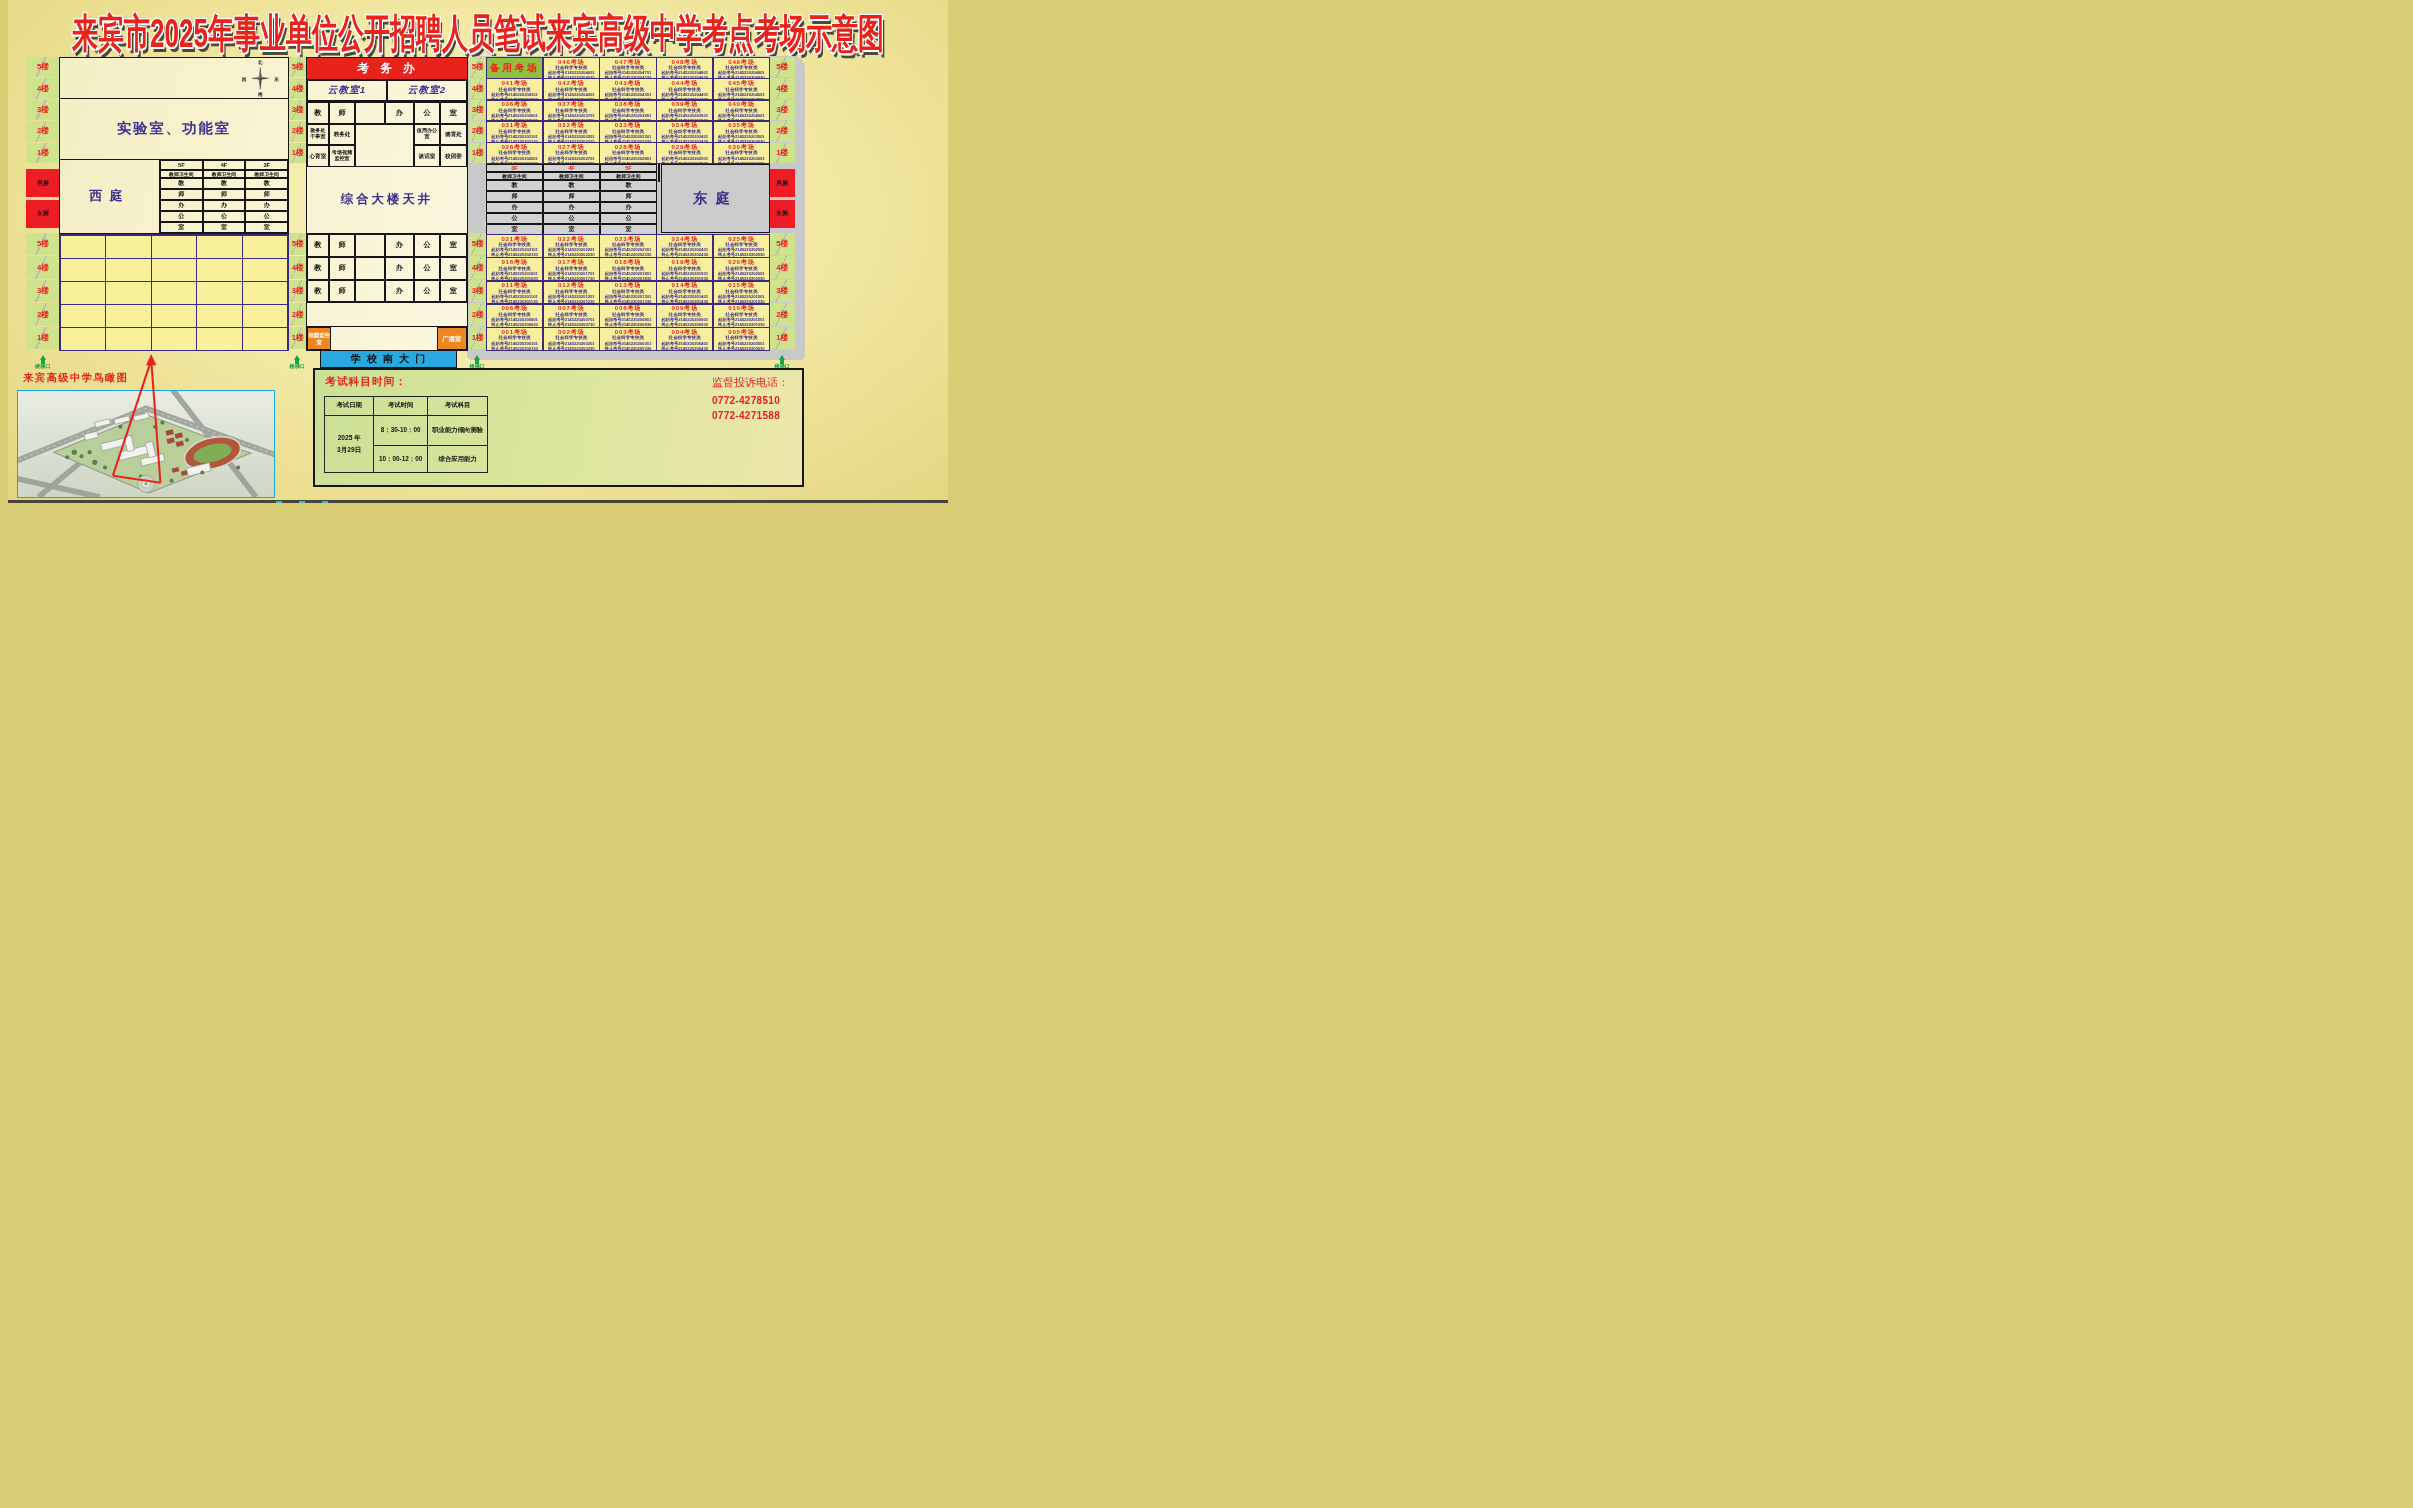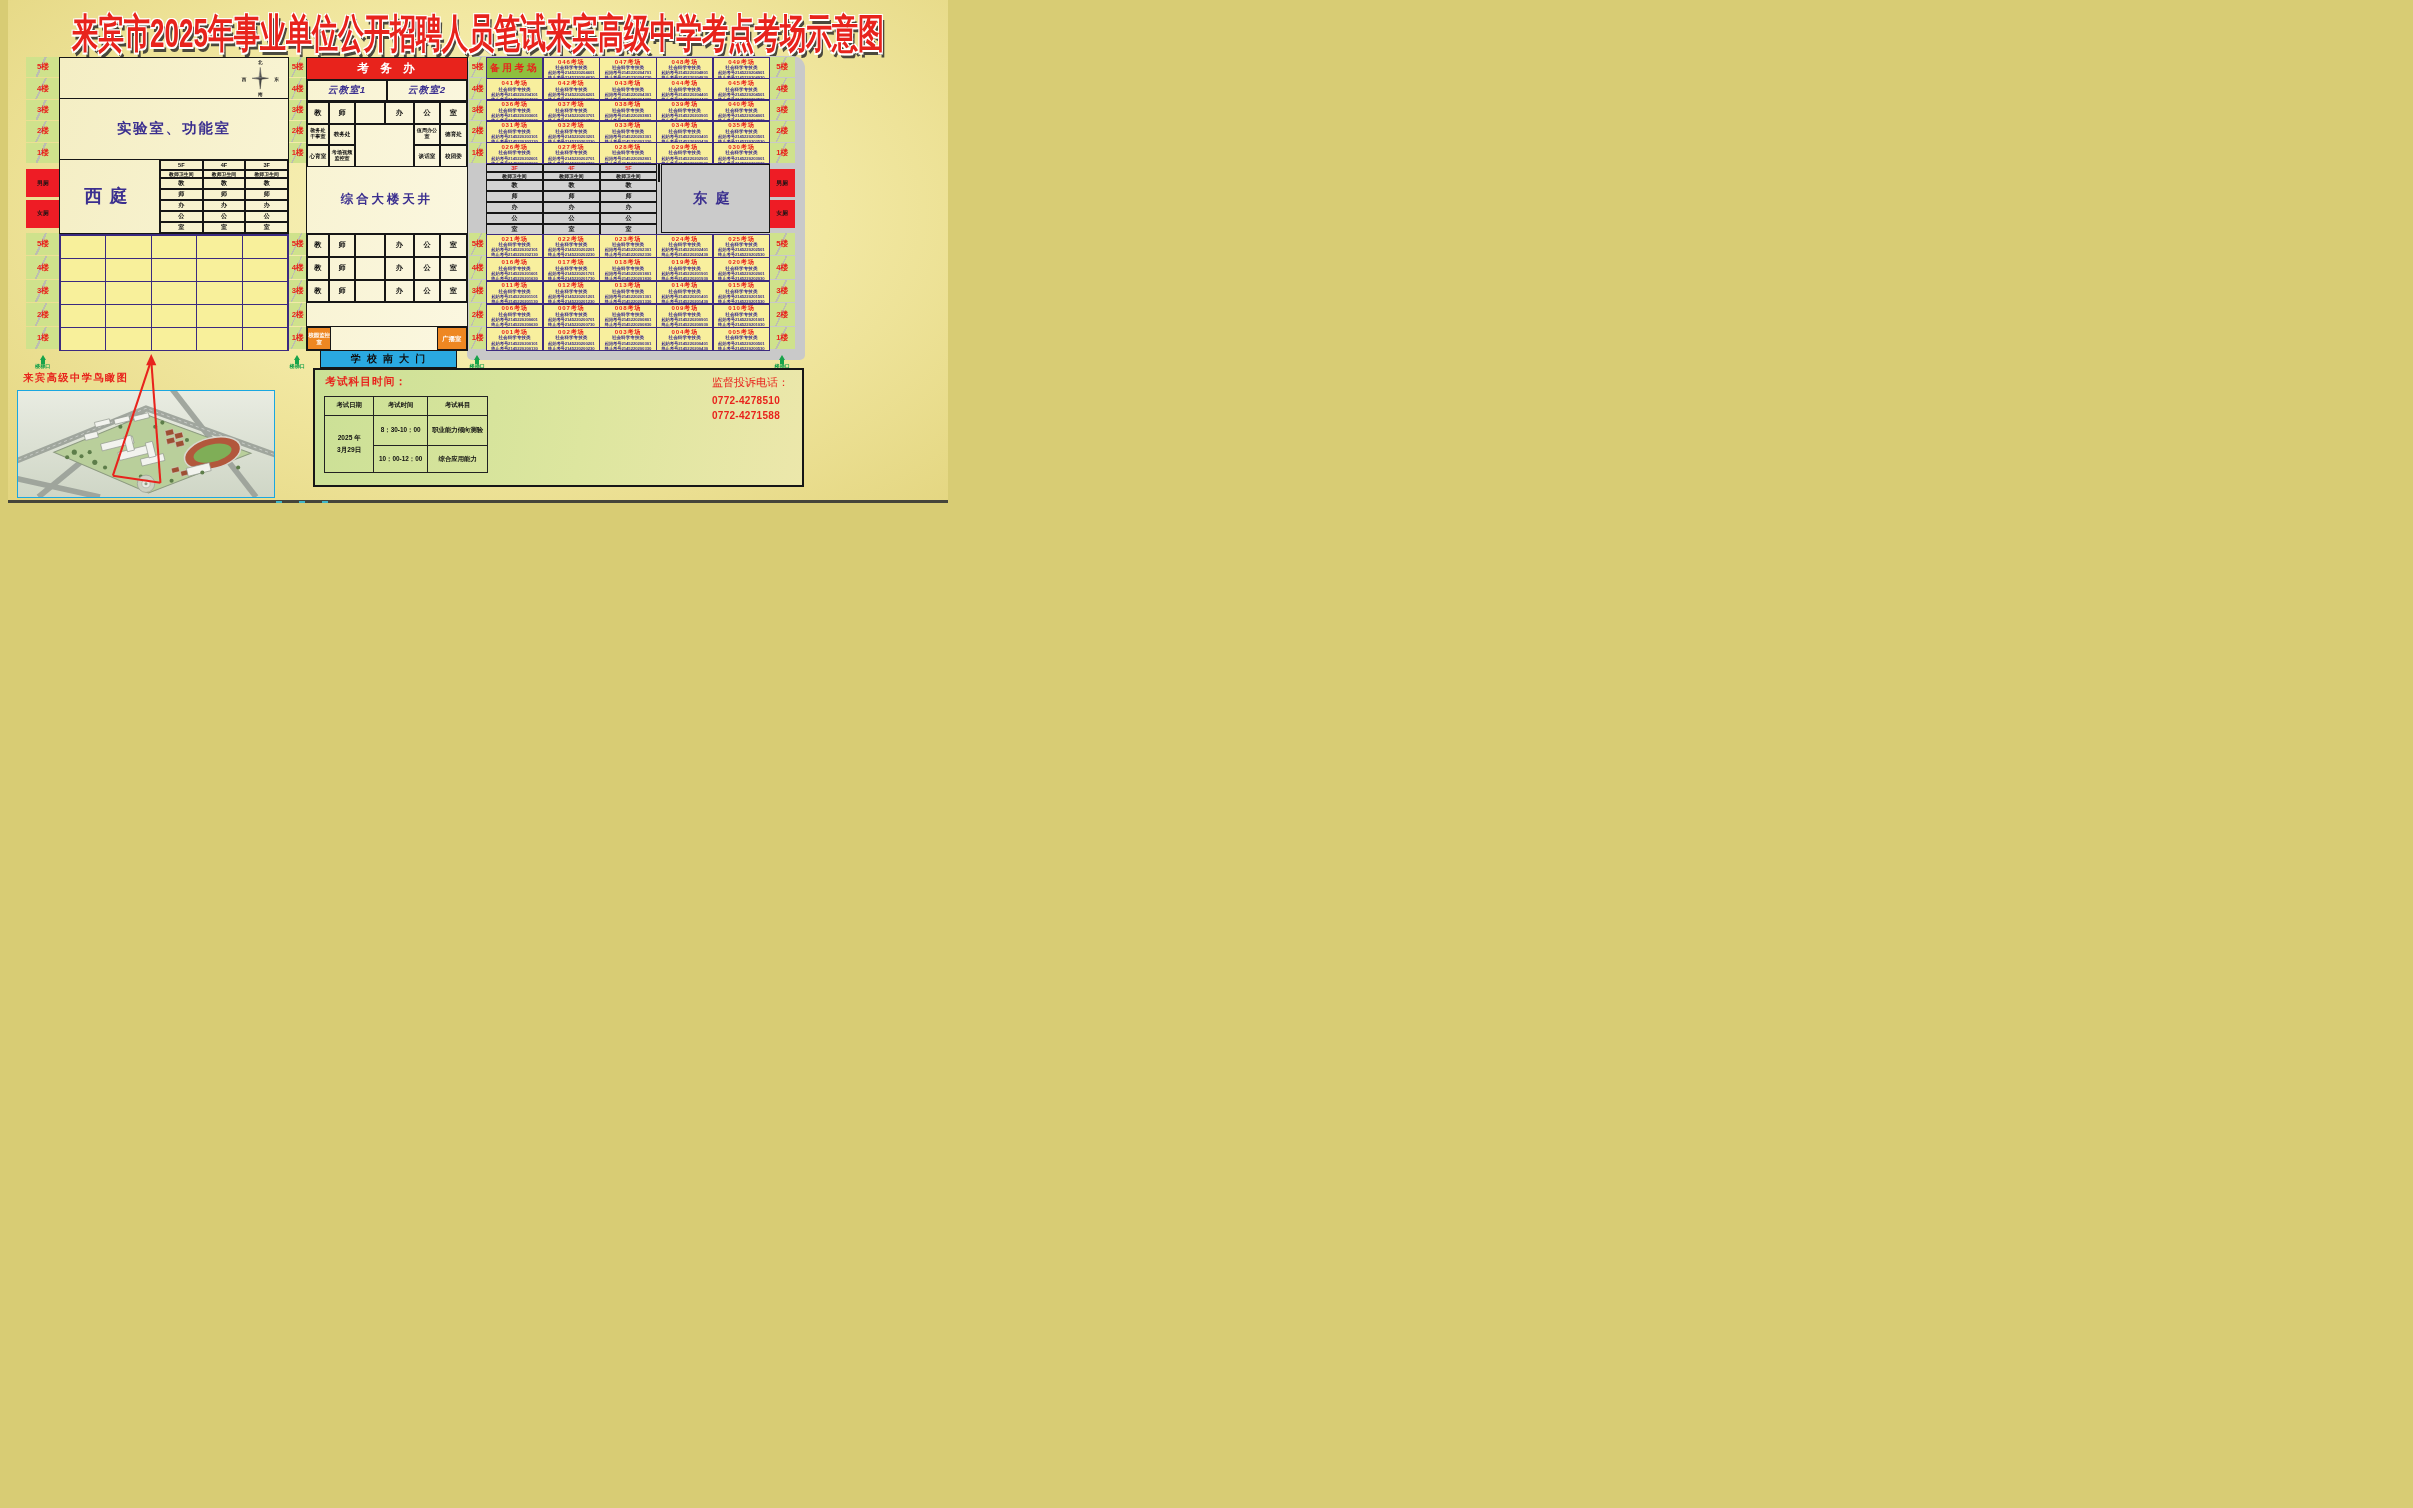--- a/index.html
+++ b/index.html
@@ -35,21 +35,21 @@
   .compass{position:absolute;right:9.2px;top:2px;width:37px;height:37px;}
   .cp{position:absolute;font-size:4.6px;font-weight:bold;color:#222;}
   .cpn{top:0;left:50%;transform:translateX(-50%);}
   .cps{bottom:0;left:50%;transform:translateX(-50%);}
   .cpw{left:0;top:50%;transform:translateY(-50%);}
   .cpe{right:0;top:50%;transform:translateY(-50%);}
   .lab-box{height:62px;border-bottom:1.5px solid #161616;display:flex;align-items:center;justify-content:center;
     color:#3b2f8f;font-size:14.3px;font-weight:bold;letter-spacing:2px;}
   .bandb{flex:1;display:flex;}
   .west-court{flex:1;border-right:1.5px solid #161616;display:flex;align-items:center;justify-content:center;
-    color:#3b2f8f;font-size:18px;font-weight:bold;letter-spacing:7.2px;}
+    color:#3b2f8f;font-size:13px;font-weight:bold;letter-spacing:7.2px;}
   .washL{width:128px;display:flex;flex-direction:column;}
   .wh{display:flex;height:10.2px;}
   .wrow{display:flex;flex:1;}
   .wrow.first{flex:1.35;}
   .wh>div,.wrow>div{flex:1;border:0.5px solid #161616;display:flex;align-items:center;justify-content:center;
     font-weight:bold;font-size:6.1px;}
   .wh>div{font-size:5.6px;}
   .wrow.first>div{font-size:4.9px;}
   .washR{position:absolute;left:478px;top:164px;width:171px;height:69px;display:flex;flex-direction:column;
     background:#d2d2d2;}

